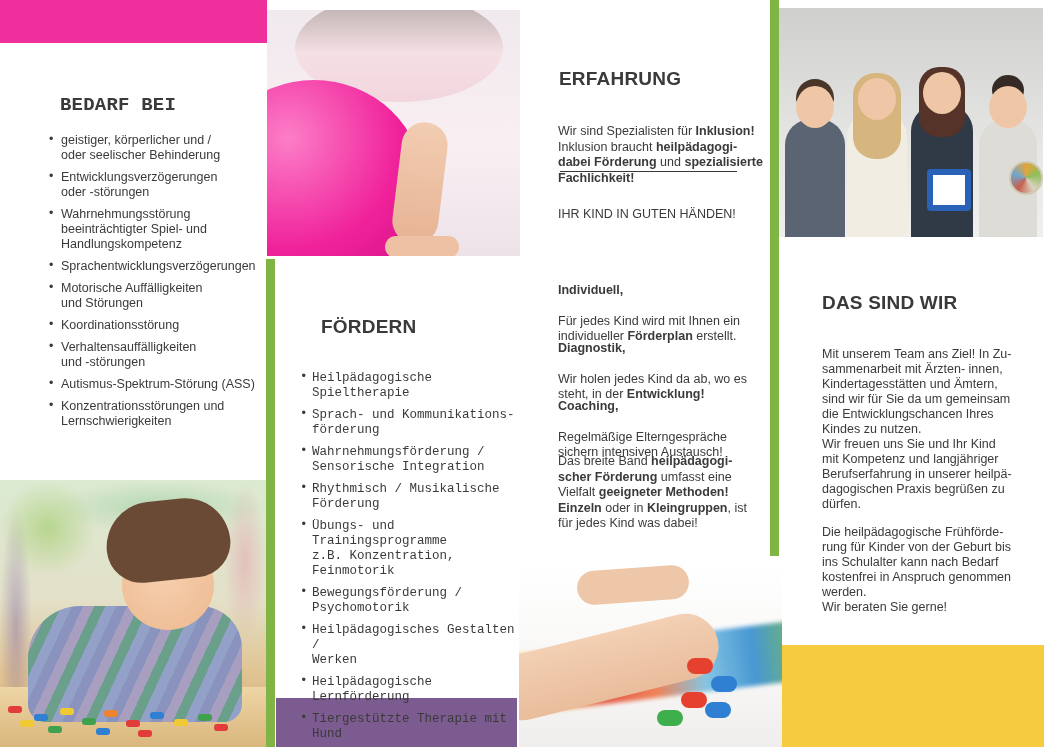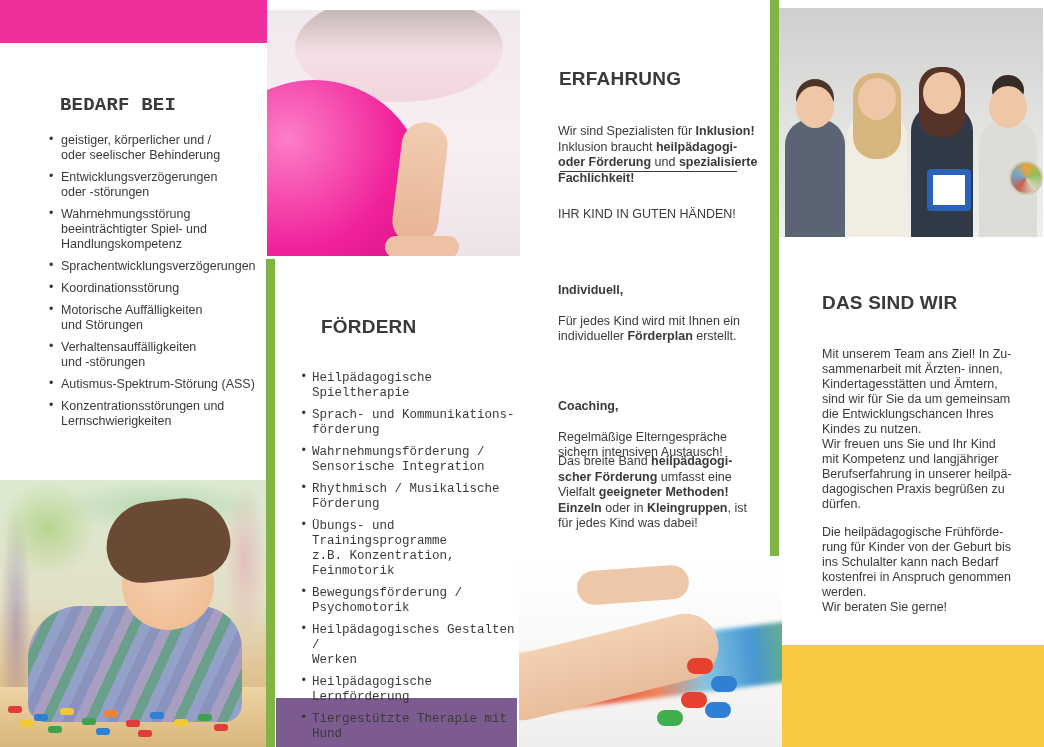--- a/index.html
+++ b/index.html
@@ -159,23 +159,23 @@
   <h2 id="h-bedarf" class="abs heading">BEDARF BEI</h2>
   <ul id="list-bedarf" class="abs bullets">
       <li>geistiger, körperlicher und /
 oder seelischer Behinderung</li>
       <li>Entwicklungsverzögerungen
 oder -störungen</li>
       <li>Wahrnehmungsstörung
 beeinträchtigter Spiel- und
 Handlungskompetenz</li>
       <li>Sprachentwicklungsverzögerungen</li>
-      <li>Koordinationsstörung</li>
       <li>Motorische Auffälligkeiten
 und Störungen</li>
+      <li>Koordinationsstörung</li>
       <li>Verhaltensauffälligkeiten
 und -störungen</li>
       <li>Autismus-Spektrum-Störung (ASS)</li>
       <li>Konzentrationsstörungen und
 Lernschwierigkeiten</li>
     </ul>
 
   <h2 id="h-foerdern" class="abs heading">FÖRDERN</h2>
   <ul id="list-foerdern" class="abs bullets">
       <li>Heilpädagogische Spieltherapie</li>
@@ -192,29 +192,34 @@
       <li>Heilpädagogisches Gestalten /
 Werken</li>
       <li>Heilpädagogische Lernförderung</li>
       <li>Tiergestützte Therapie mit Hund</li>
       <li>Elterncoaching</li>
     </ul>
 
   <h2 id="h-erfahrung" class="abs heading">ERFAHRUNG</h2>
   <p id="p-intro" class="abs body-text"><span>Wir sind Spezialisten für </span><span class="b">Inklusion!</span><span>
 Inklusion braucht </span><span class="b">heilpädagogi-
-oder Förderung</span><span> und </span><span class="b">spezialisierte
+dabei Förderung</span><span> und </span><span class="b">spezialisierte
 Fachlichkeit!</span></p>
   <div id="rule-erfahrung" class="abs rule"></div>
   <p id="p-guthaenden" class="abs subhead">IHR KIND IN GUTEN HÄNDEN!</p>
 
   <div id="block-1" class="abs body-text">
     <div class="b">Individuell,</div>
     <div><span>Für jedes Kind wird mit Ihnen ein
 individueller </span><span class="b">Förderplan</span><span> erstellt.</span></div>
+  </div>
+  <div id="block-2" class="abs body-text">
+    <div class="b">Diagnostik,</div>
+    <div><span>Wir holen jedes Kind da ab, wo es
+steht, in der </span><span class="b">Entwicklung!</span></div>
   </div>
   <div id="block-3" class="abs body-text">
     <div class="b">Coaching,</div>
     <div><span>Regelmäßige Elterngespräche
 sichern intensiven Austausch!</span></div>
   </div>
 
   <p id="p-closing" class="abs body-text"><span>Das breite Band </span><span class="b">heilpädagogi-
 scher Förderung</span><span> umfasst eine
 Vielfalt </span><span class="b">geeigneter Methoden!</span><span>

